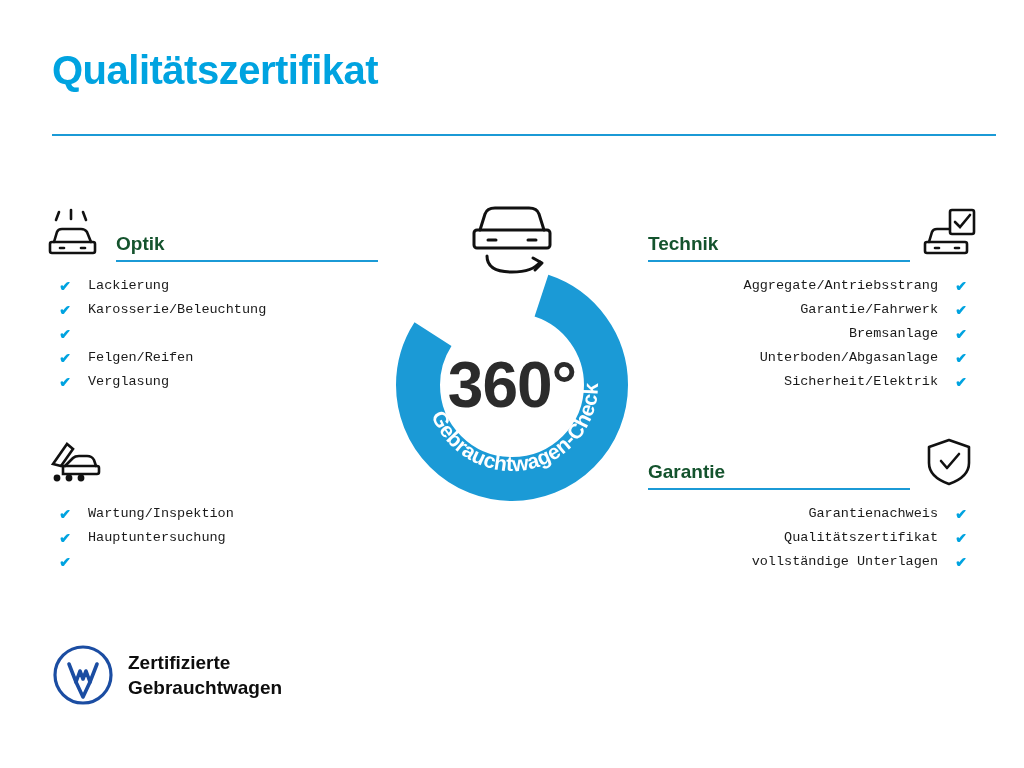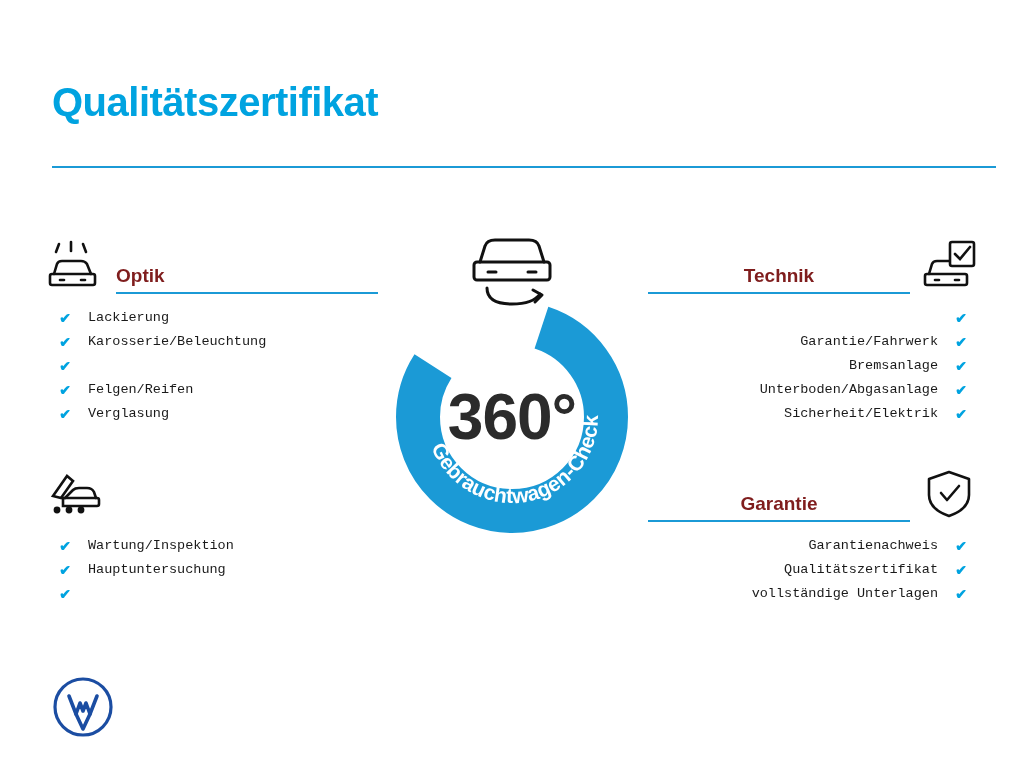--- a/index.html
+++ b/index.html
@@ -12,21 +12,20 @@
     background: #ffffff;
     font-family: "Liberation Sans", sans-serif;
     color: #1a1a1a;
     overflow: hidden;
     position: relative;
   }
 
   .page {
     position: absolute;
     inset: 0;
-    margin-top: 32px;
   }
 
   
   .title {
     position: absolute;
     left: 52px;
     top: 48px;
     font-size: 40px;
     font-weight: bold;
     color: #00a3e0;
@@ -76,25 +75,25 @@
     align-items: center;
     justify-content: center;
   }
   .sec-title-wrap {
     flex: 1 1 auto;
     padding: 0 8px;
   }
   .sec-title {
     font-size: 19px;
     font-weight: bold;
-    color: #7f1d1d;
+    color: #14532d;
     padding-bottom: 5px;
   }
   .sec-title.right {
-    text-align: center;
+    text-align: left;
   }
   .sec-rule {
     height: 2px;
     background: #1b9ad6;
     width: 100%;
   }
 
   ul.items {
     list-style: none;
     margin: 12px 0 0 0;
@@ -288,20 +287,21 @@
           </svg>
         </div>
         <div class="sec-title-wrap">
           <div class="sec-title right">Technik</div>
           <div class="sec-rule"></div>
         </div>
       </div>
       <ul class="items right">
         <li>
           <span class="check">✔</span>
+          <span class="itext right-pad">Aggregate/Antriebsstrang</span>
         </li>
         <li>
           <span class="check">✔</span>
           <span class="itext right-pad">Garantie/Fahrwerk</span>
         </li>
         <li>
           <span class="check">✔</span>
           <span class="itext right-pad">Bremsanlage</span>
         </li>
         <li>
@@ -376,15 +376,19 @@
   </div>
 
   <div class="footer">
     <div class="vw-mark">
       <svg width="62" height="62" viewBox="0 0 62 62">
         <circle cx="31" cy="31" r="28" fill="none" stroke="#1b4da2" stroke-width="3.2"></circle>
         <path d="M17 20 L24 38 L28 27 L31 35 L34 27 L38 38 L45 20" fill="none" stroke="#1b4da2" stroke-width="3.6" stroke-linejoin="round" stroke-linecap="round"></path>
         <path d="M24 38 L31 53 L38 38" fill="none" stroke="#1b4da2" stroke-width="3.6" stroke-linejoin="round" stroke-linecap="round"></path>
       </svg>
     </div>
+    <div class="vw-text">
+      <div>Zertifizierte</div>
+      <div>Gebrauchtwagen</div>
+    </div>
   </div>
 
 </div>
 
 </body></html>

